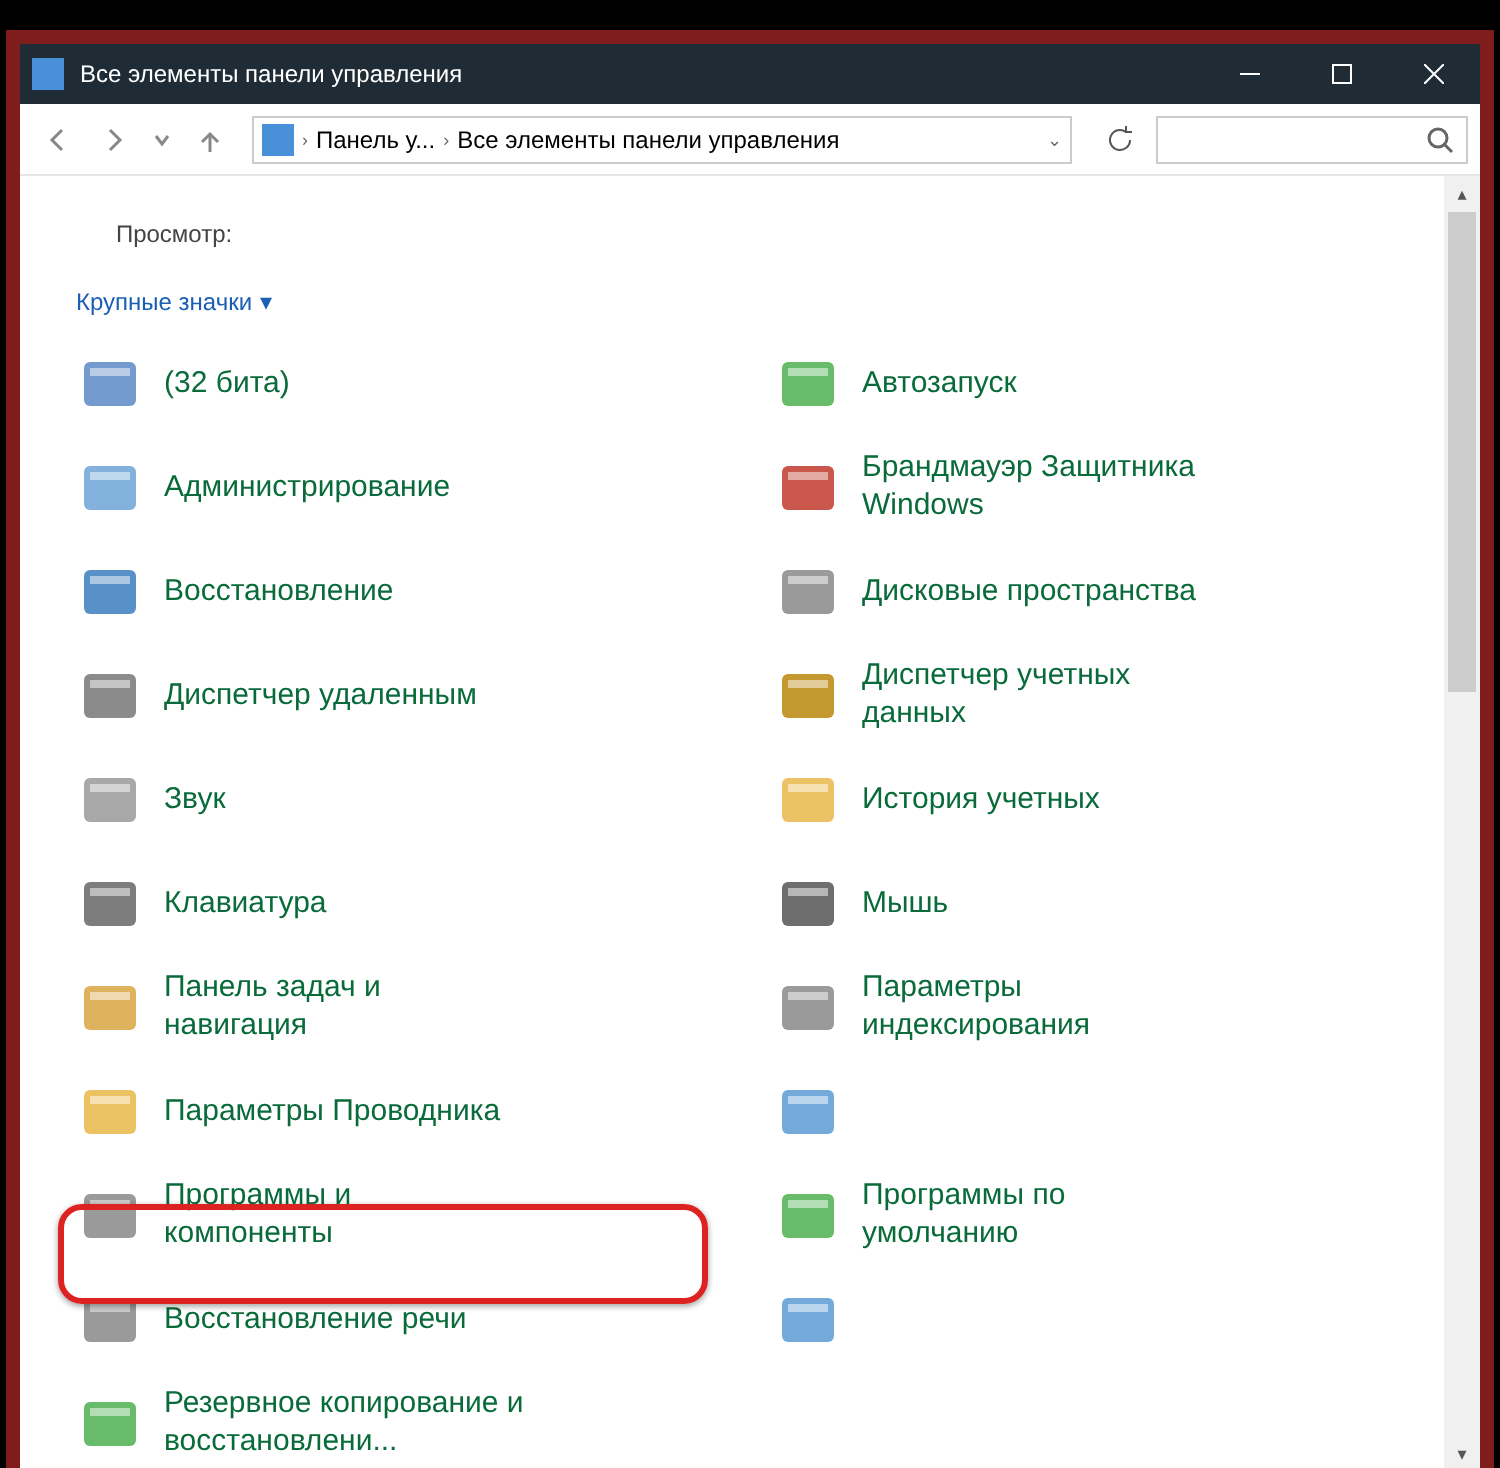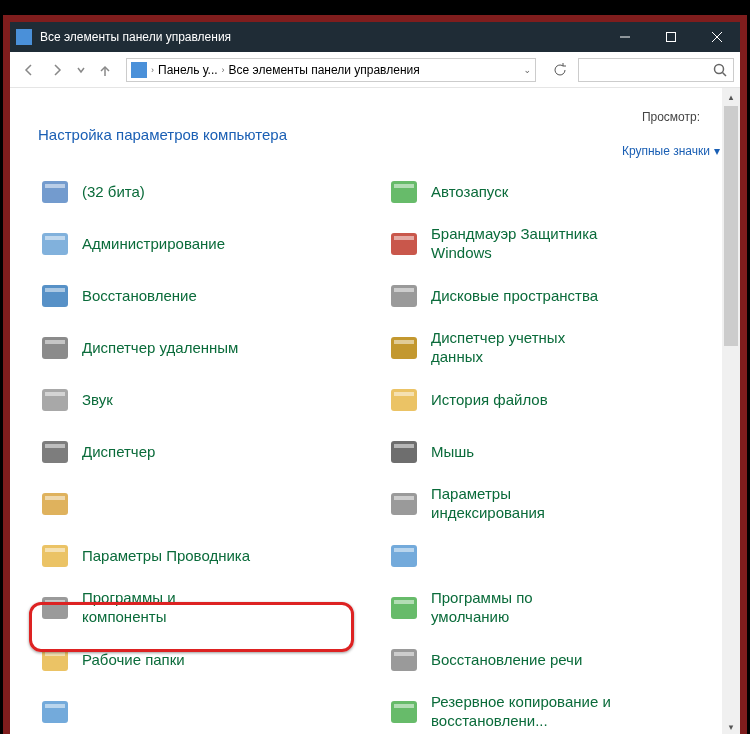--- a/index.html
+++ b/index.html
@@ -109,21 +109,20 @@
     <div class="searchbox">
       <svg width="14" height="14">
           <circle cx="6" cy="6" r="4.5"></circle>
           <line x1="9.5" y1="9.5" x2="13" y2="13"></line>
         </svg>
     </div>
   </div>
 
   <div class="content">
     <div class="header-row">
-      <div class="page-title">Настройка параметров компьютера</div>
       <div class="viewby">
         <span class="lbl">Просмотр:</span>
         <span class="val">
           <span>Крупные значки</span>
           <span>▾</span>
         </span>
       </div>
     </div>
 
     <div class="grid" id="grid">
@@ -208,47 +207,48 @@
           </span>
           <span class="label">Звук</span>
         </div>
         <div class="item">
           <span class="icon">
             <svg width="32" height="32">
               <rect x="3" y="5" width="26" height="22" rx="3" fill="#e8b84a" opacity="0.85"></rect>
               <rect x="6" y="8" width="20" height="4" fill="#fff" opacity="0.5"></rect>
             </svg>
           </span>
-          <span class="label">История файлов</span>
+          <span class="label">История учетных</span>
         </div>
         <div class="item" id="left-6">
           <span class="icon">
             <svg width="32" height="32">
               <rect x="3" y="5" width="26" height="22" rx="3" fill="#666" opacity="0.85"></rect>
               <rect x="6" y="8" width="20" height="4" fill="#fff" opacity="0.5"></rect>
             </svg>
           </span>
-          <span class="label">Диспетчер</span>
+          <span class="label">Клавиатура</span>
         </div>
         <div class="item">
           <span class="icon">
             <svg width="32" height="32">
               <rect x="3" y="5" width="26" height="22" rx="3" fill="#555" opacity="0.85"></rect>
               <rect x="6" y="8" width="20" height="4" fill="#fff" opacity="0.5"></rect>
             </svg>
           </span>
           <span class="label">Мышь</span>
         </div>
         <div class="item" id="left-7">
           <span class="icon">
             <svg width="32" height="32">
               <rect x="3" y="5" width="26" height="22" rx="3" fill="#d9a441" opacity="0.85"></rect>
               <rect x="6" y="8" width="20" height="4" fill="#fff" opacity="0.5"></rect>
             </svg>
           </span>
+          <span class="label">Панель задач и навигация</span>
         </div>
         <div class="item">
           <span class="icon">
             <svg width="32" height="32">
               <rect x="3" y="5" width="26" height="22" rx="3" fill="#888" opacity="0.85"></rect>
               <rect x="6" y="8" width="20" height="4" fill="#fff" opacity="0.5"></rect>
             </svg>
           </span>
           <span class="label">Параметры индексирования</span>
         </div>
@@ -279,29 +279,20 @@
           <span class="label">Программы и компоненты</span>
         </div>
         <div class="item">
           <span class="icon">
             <svg width="32" height="32">
               <rect x="3" y="5" width="26" height="22" rx="3" fill="#4caf50" opacity="0.85"></rect>
               <rect x="6" y="8" width="20" height="4" fill="#fff" opacity="0.5"></rect>
             </svg>
           </span>
           <span class="label">Программы по умолчанию</span>
-        </div>
-        <div class="item" id="left-10">
-          <span class="icon">
-            <svg width="32" height="32">
-              <rect x="3" y="5" width="26" height="22" rx="3" fill="#e8b84a" opacity="0.85"></rect>
-              <rect x="6" y="8" width="20" height="4" fill="#fff" opacity="0.5"></rect>
-            </svg>
-          </span>
-          <span class="label">Рабочие папки</span>
         </div>
         <div class="item">
           <span class="icon">
             <svg width="32" height="32">
               <rect x="3" y="5" width="26" height="22" rx="3" fill="#888" opacity="0.85"></rect>
               <rect x="6" y="8" width="20" height="4" fill="#fff" opacity="0.5"></rect>
             </svg>
           </span>
           <span class="label">Восстановление речи</span>
         </div>

